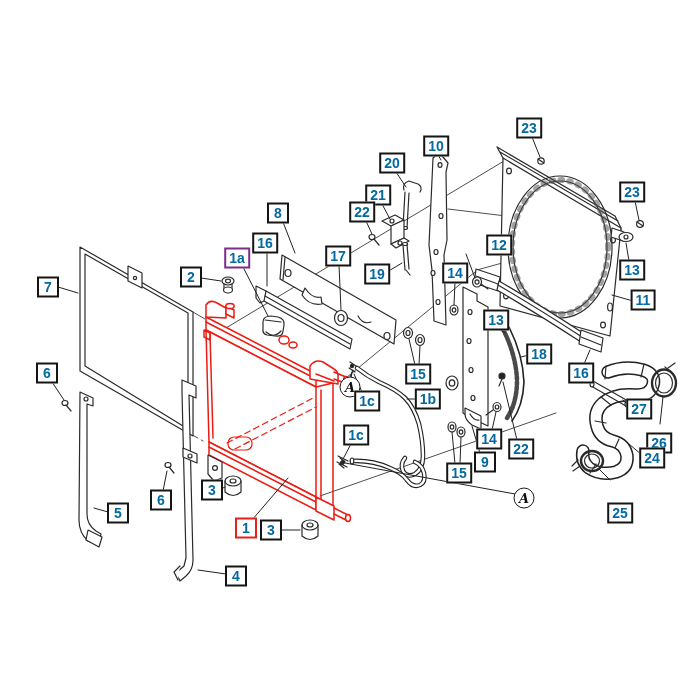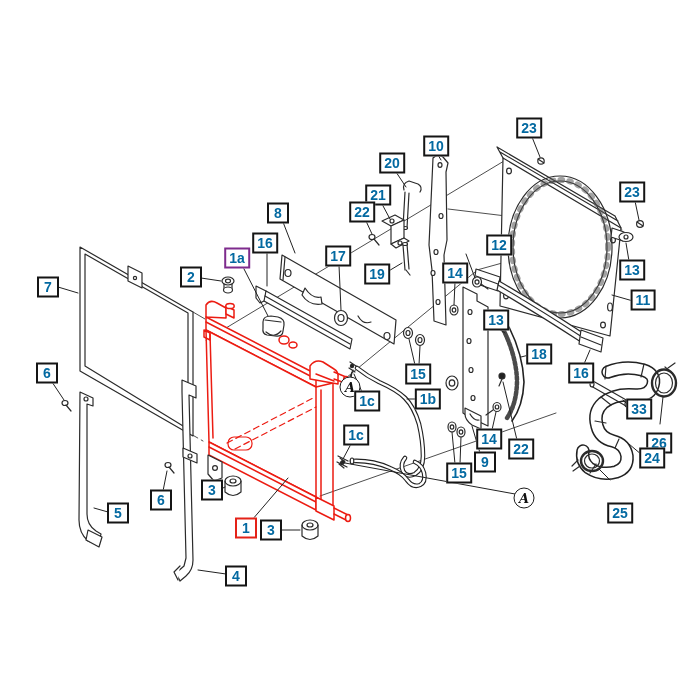--- a/index.html
+++ b/index.html
@@ -366,21 +366,21 @@
       <div class="callout" style="left: 539px; top: 354px;">18</div>
       <div class="callout" style="left: 581px; top: 373px;">16</div>
       <div class="callout" style="left: 418px; top: 374px;">15</div>
       <div class="callout" style="left: 367px; top: 401px;">1c</div>
       <div class="callout" style="left: 428px; top: 399px;">1b</div>
       <div class="callout" style="left: 356px; top: 435px;">1c</div>
       <div class="callout" style="left: 489px; top: 439px;">14</div>
       <div class="callout" style="left: 521px; top: 449px;">22</div>
       <div class="callout" style="left: 485px; top: 462px;">9</div>
       <div class="callout" style="left: 459px; top: 473px;">15</div>
-      <div class="callout" style="left: 639px; top: 409px;">33</div>
+      <div class="callout" style="left: 639px; top: 409px;">27</div>
       <div class="callout" style="left: 659px; top: 443px;">26</div>
       <div class="callout" style="left: 652px; top: 458px; text-align: right;">24</div>
       <div class="callout" style="left: 620px; top: 485px; margin-top: 28px;">25</div>
       <div class="callout" style="left: 47px; top: 373px;">6</div>
       <div class="callout" style="left: 118px; top: 513px;">5</div>
       <div class="callout" style="left: 161px; top: 500px;">6</div>
       <div class="callout" style="left: 212px; top: 490px;">3</div>
       <div class="callout highlight" style="left: 246px; top: 528px;">1</div>
       <div class="callout" style="left: 271px; top: 530px;">3</div>
       <div class="callout" style="left: 236px; top: 576px;">4</div>

